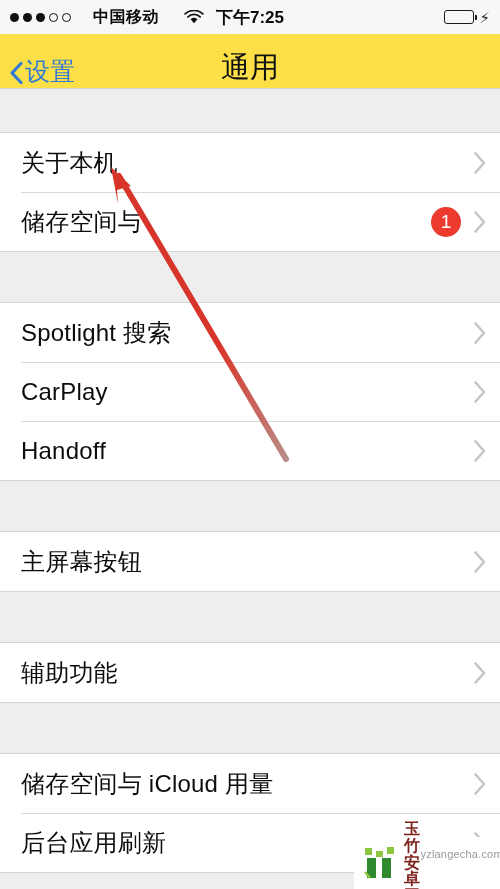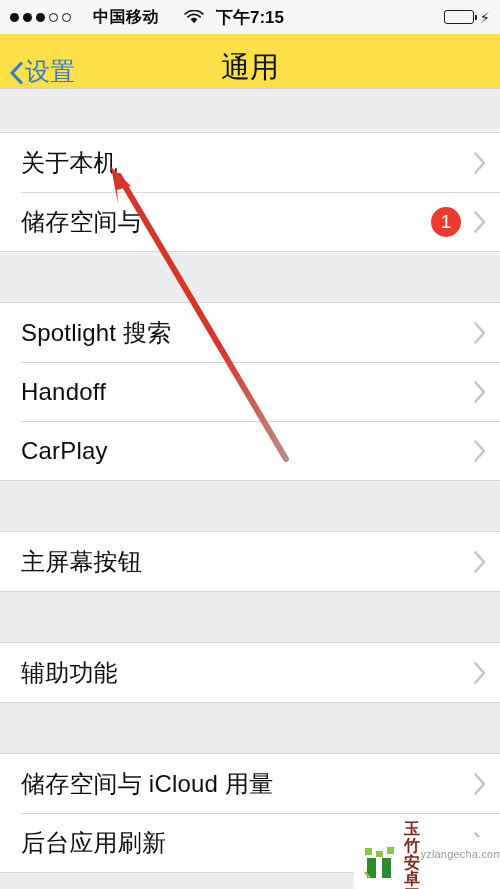--- a/index.html
+++ b/index.html
@@ -115,21 +115,21 @@
       </span>
       <span class="carrier">中国移动</span>
       <span class="wifi">
         <svg viewBox="0 0 20 15" width="20" height="15">
           <path d="M10 13.2 L6.6 9.3 a5.2 5.2 0 0 1 6.8 0 Z" fill="#111"></path>
           <path d="M3.9 6.8 a9 9 0 0 1 12.2 0" stroke="#111" stroke-width="1.8" fill="none" stroke-linecap="round"></path>
           <path d="M1.2 3.9 a13 13 0 0 1 17.6 0" stroke="#111" stroke-width="1.8" fill="none" stroke-linecap="round"></path>
         </svg>
       </span>
     </div>
-    <div class="sb-center">下午7:15</div>
+    <div class="sb-center">下午7:25</div>
     <div class="sb-right">
       <span class="battery">
         <span class="battery-fill" id="batfill" style="width: 10%; background: rgb(236, 59, 46);"></span>
       </span>
       <span class="bolt">⚡</span>
     </div>
   </div>
 
   <div class="navbar">
     <div class="nav-back">
@@ -168,29 +168,29 @@
       <div class="group">
         <div class="row">
           <div class="row-label">Spotlight 搜索</div>
           <div class="row-right">
             <span class="chev"><svg viewBox="0 0 13 22" width="13" height="22">
                 <path d="M2.5 1.5 L11 11 L2.5 20.5" stroke="#c2c2c6" stroke-width="2.6" fill="none" stroke-linecap="round" stroke-linejoin="round"></path>
               </svg></span>
           </div>
         </div>
         <div class="row">
+          <div class="row-label">CarPlay</div>
+          <div class="row-right">
+            <span class="chev"><svg viewBox="0 0 13 22" width="13" height="22">
+                <path d="M2.5 1.5 L11 11 L2.5 20.5" stroke="#c2c2c6" stroke-width="2.6" fill="none" stroke-linecap="round" stroke-linejoin="round"></path>
+              </svg></span>
+          </div>
+        </div>
+        <div class="row">
           <div class="row-label">Handoff</div>
-          <div class="row-right">
-            <span class="chev"><svg viewBox="0 0 13 22" width="13" height="22">
-                <path d="M2.5 1.5 L11 11 L2.5 20.5" stroke="#c2c2c6" stroke-width="2.6" fill="none" stroke-linecap="round" stroke-linejoin="round"></path>
-              </svg></span>
-          </div>
-        </div>
-        <div class="row">
-          <div class="row-label">CarPlay</div>
           <div class="row-right">
             <span class="chev"><svg viewBox="0 0 13 22" width="13" height="22">
                 <path d="M2.5 1.5 L11 11 L2.5 20.5" stroke="#c2c2c6" stroke-width="2.6" fill="none" stroke-linecap="round" stroke-linejoin="round"></path>
               </svg></span>
           </div>
         </div>
       </div>
       <div class="gap" style="height: 50px;"></div>
       <div class="group">
         <div class="row">

